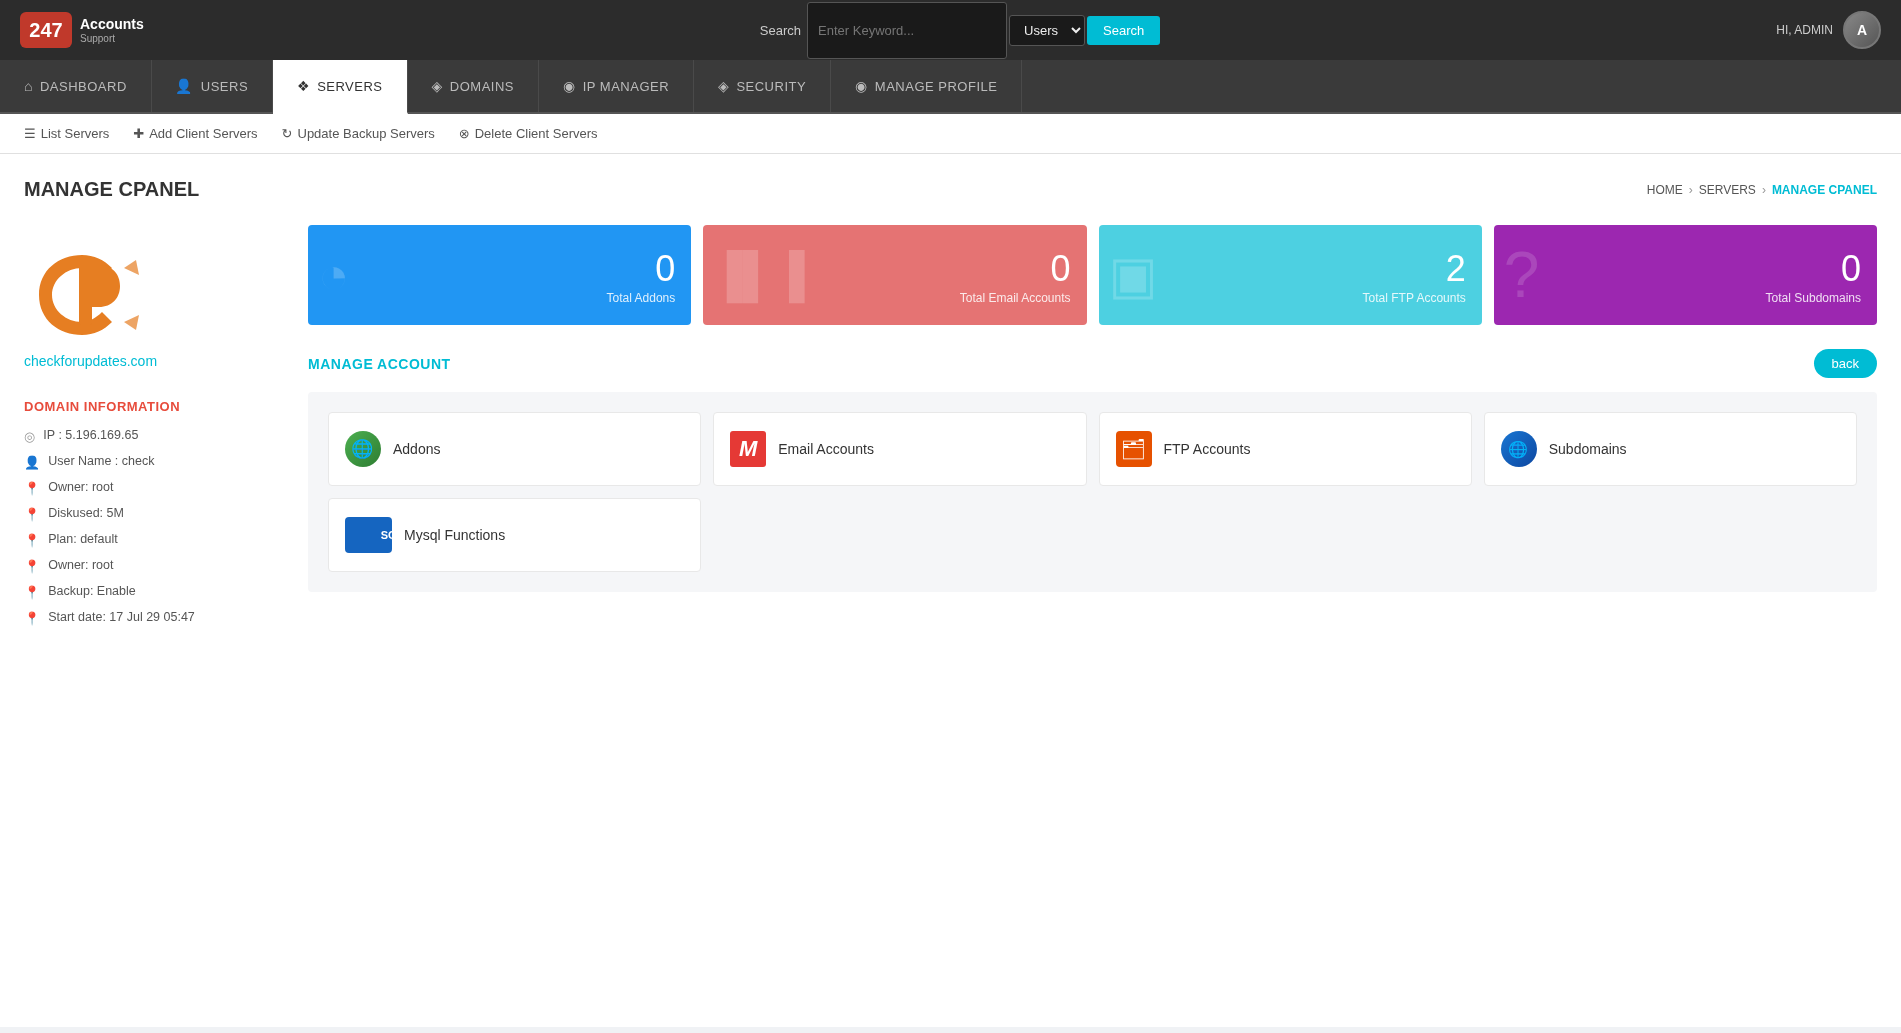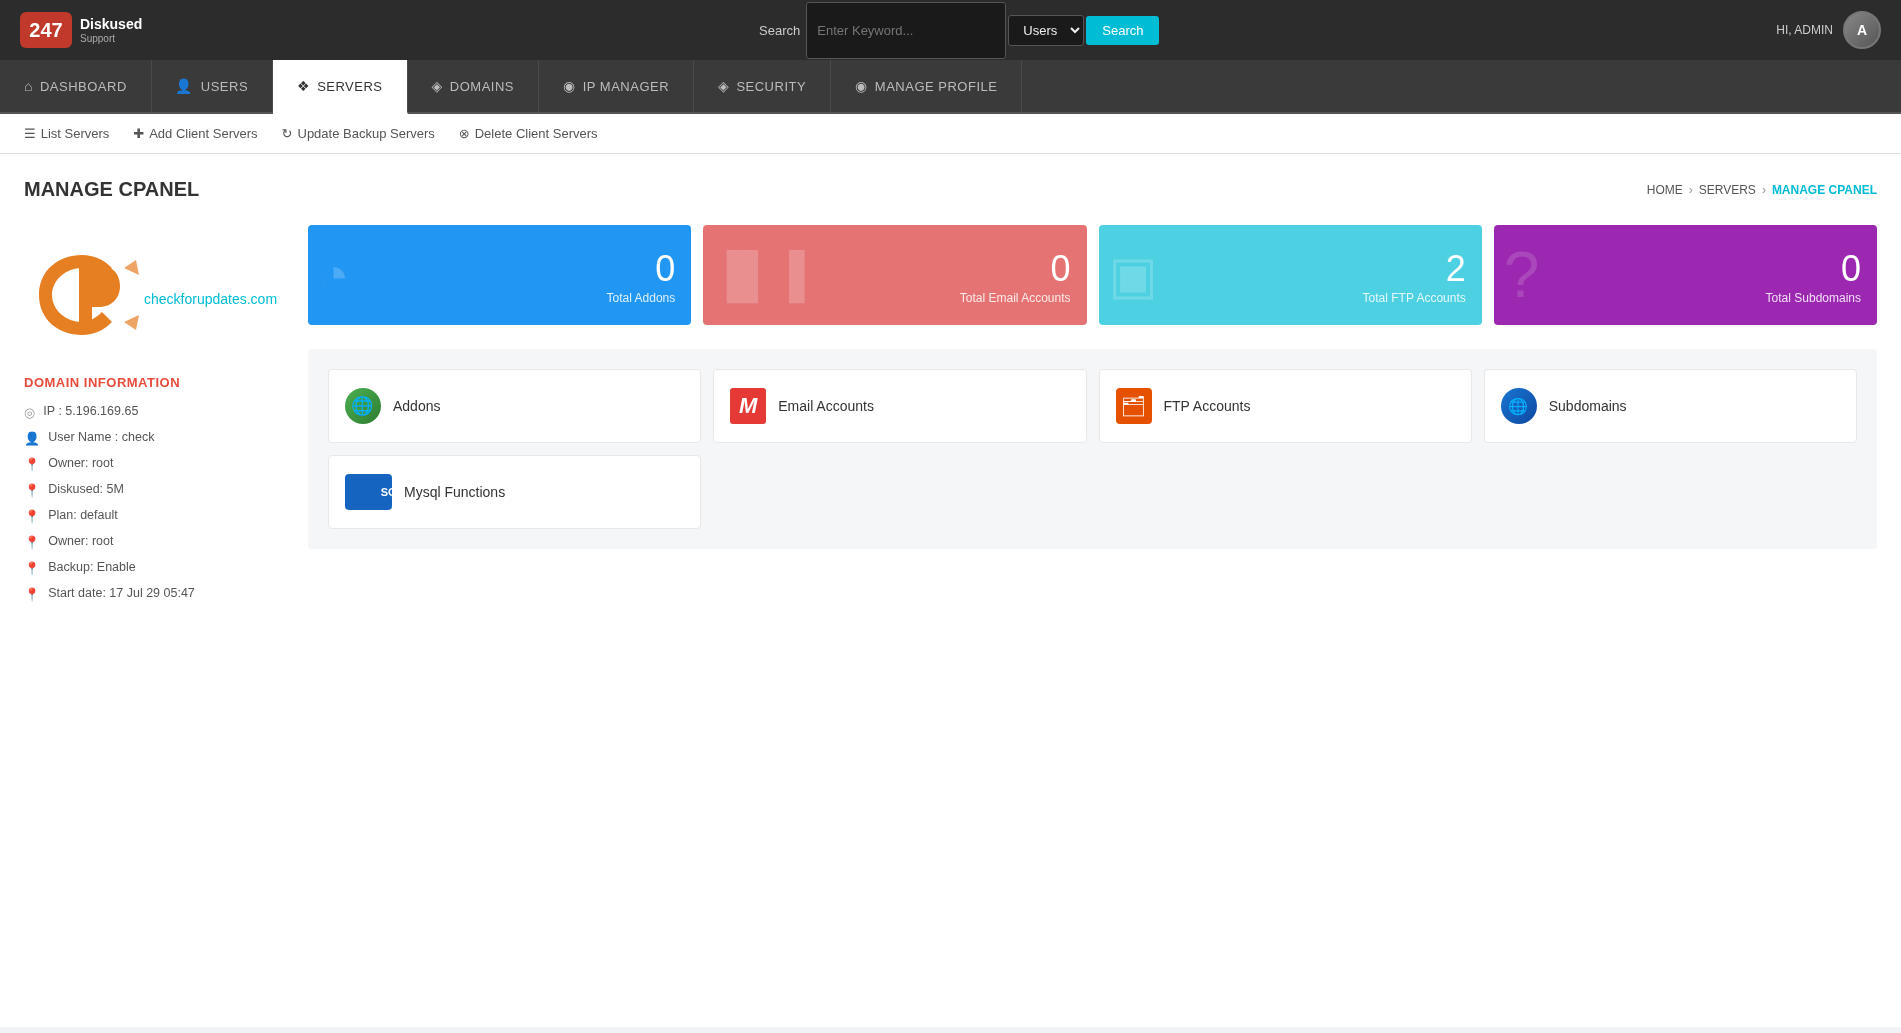--- a/index.html
+++ b/index.html
@@ -114,21 +114,21 @@
     .breadcrumb-sep { color: #999; }
     .breadcrumb-item.active { color: #00bcd4; font-weight: 600; }
 
     
     .main-layout { display: flex; gap: 24px; }
     .left-panel { width: 260px; flex-shrink: 0; }
     .right-panel { flex: 1; }
 
     
     .cpanel-logo-area {
-      display: flex; flex-direction: row; align-items: center;
+      display: flex; flex-direction: column; 
       padding: 20px 0 10px;
     }
     .cpanel-logo {
       width: 120px; height: 100px;
       display: flex; align-items: center; justify-content: center;
     }
     .cpanel-domain { color: #00bcd4; font-size: 14px; margin-top: 8px; font-weight: 500; }
 
     
     .domain-info { margin-top: 20px; }
@@ -233,21 +233,21 @@
   </style>
 </head>
 <body>
 
 <div class="topbar">
   <div class="logo-area">
     <div class="logo-box">
       <span class="logo-text-247">247</span>
     </div>
     <div>
-      <div class="logo-brand">Diskused</div>
+      <div class="logo-brand">Accounts</div>
       <div class="logo-sub">Support</div>
     </div>
   </div>
 
   <div class="search-area">
     <span class="search-label">Search</span>
     <input class="search-input" type="text" placeholder="Enter Keyword..." style="">
     <select class="search-select">
       <option>Users</option>
     </select>
@@ -411,20 +411,24 @@
           </div>
 
           <div class="stat-card purple">
             <span class="stat-bg-icon" style="font-size:64px; color:rgba(255,255,255,0.15);">?</span>
             <span class="stat-card-num">0</span>
             <span class="stat-card-label">Total Subdomains</span>
           </div>
 
         </div>
 
+        <div class="manage-account-header">
+          <span class="manage-account-title">MANAGE ACCOUNT</span>
+          <button class="back-btn">back</button>
+        </div>
 
         <div class="account-grid">
 
           <div class="account-card">
             <div class="icon-addons account-icon">🌐</div>
             <span class="account-card-label">Addons</span>
           </div>
 
           <div class="account-card">
             <div class="icon-email account-icon" style="font-style:italic; font-size:22px;">M</div>

